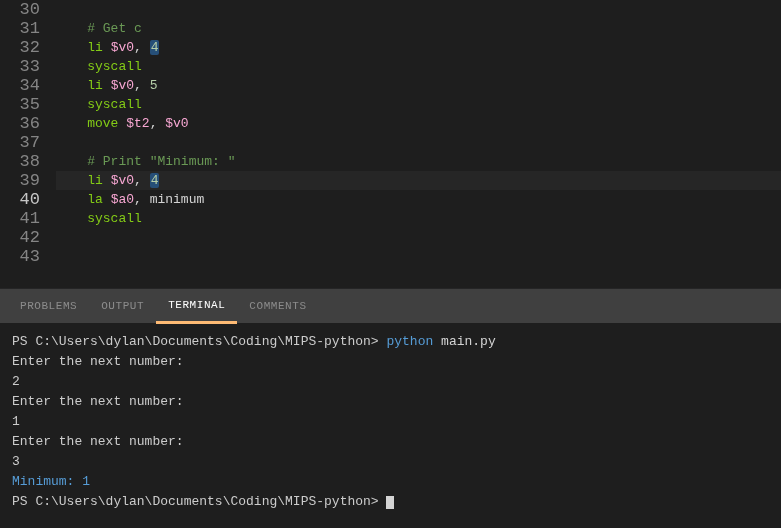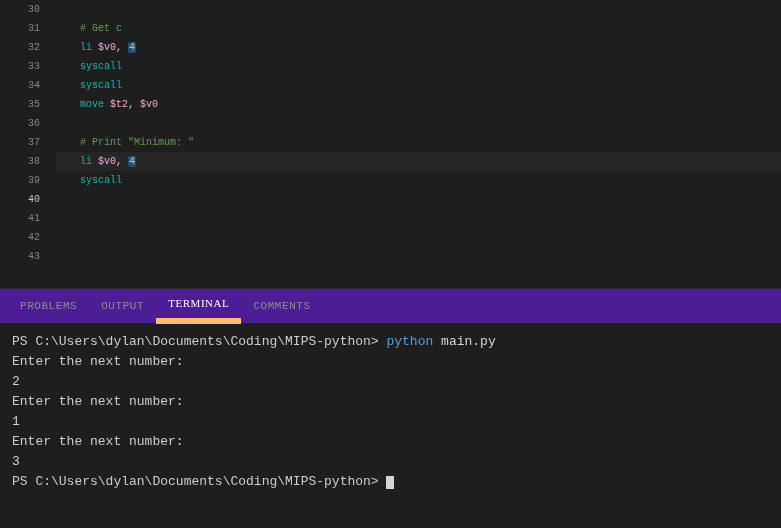--- a/index.html
+++ b/index.html
@@ -36,62 +36,62 @@
       color: #858585;
       text-align: right;
       padding-right: 12px;
       padding-top: 0;
       user-select: none;
       flex-shrink: 0;
     }
 
     .line-numbers div {
       line-height: 19px;
-      font-size: 10px;
+      font-size: 17px;
     }
 
     .code-content {
       flex: 1;
       padding-left: 4px;
       overflow: hidden;
     }
 
     .code-line {
       line-height: 19px;
       white-space: pre;
-      font-size: 10px;
+      font-size: 13px;
       color: #d4d4d4;
     }
 
     .highlight-box {
       background: #264f78;
       border-radius: 2px;
       padding: 0 1px;
       color: #d4d4d4;
     }
 
     
-    .kw-blue { color: #14b8a6; }      
+    .kw-blue { color: #84cc16; }      
     .kw-yellow { color: #f9a8d4; }    
     .kw-green { color: #6a9955; }    
     .kw-number { color: #b5cea8; }
 
     
     .panel {
       height: 240px;
       background: #1e1e1e;
       border-top: 1px solid #252526;
       display: flex;
       flex-direction: column;
     }
 
     .panel-tabs {
       display: flex;
-      align-items: center;
-      background: #4c1d95;
+      align-items: flex-start;
+      background: #404040;
       height: 35px;
       border-bottom: 1px solid #1e1e1e;
       padding: 0 8px;
       gap: 0;
     }
 
     .panel-tab {
       padding: 0 12px;
       height: 35px;
       display: flex;
@@ -100,22 +100,21 @@
       color: #8c8c8c;
       cursor: pointer;
       letter-spacing: 0.05em;
       text-transform: uppercase;
       border-bottom: 1px solid transparent;
       position: relative;
     }
 
     .panel-tab.active {
       color: #ffffff;
-      border-bottom: 6px solid #fdba74;
-      font-family: Liberation Serif, serif;
+      border-bottom: 3px solid #fdba74;
     }
 
     .terminal-content {
       flex: 1;
       padding: 8px 12px;
       overflow: hidden;
       display: flex;
       flex-direction: column;
       gap: 0;
     }
@@ -166,25 +165,27 @@
         <div style="color: rgb(198, 198, 198);">40</div>
         <div>41</div>
         <div>42</div>
         <div>43</div>
       </div>
     <div class="code-content" id="code-lines">
         <div class="code-line">&nbsp;</div>
         <div class="code-line"><span class="">    </span><span class="kw-green"># Get c</span></div>
         <div class="code-line"><span class="">    </span><span class="kw-blue">li</span><span class=""> </span><span class="kw-yellow">$v0</span><span class="">, </span><span class="highlight-box kw-number">4</span></div>
         <div class="code-line"><span class="">    </span><span class="kw-blue">syscall</span></div>
+        <div class="code-line"><span class="">    </span><span class="kw-blue">li</span><span class=""> </span><span class="kw-yellow">$v0</span><span class="">, </span><span class="kw-number">5</span></div>
         <div class="code-line"><span class="">    </span><span class="kw-blue">syscall</span></div>
         <div class="code-line"><span class="">    </span><span class="kw-blue">move</span><span class=""> </span><span class="kw-yellow">$t2</span><span class="">, </span><span class="kw-yellow">$v0</span></div>
         <div class="code-line">&nbsp;</div>
         <div class="code-line"><span class="">    </span><span class="kw-green"># Print "Minimum: "</span></div>
         <div class="code-line" style="background: rgba(255, 255, 255, 0.04);"><span class="">    </span><span class="kw-blue">li</span><span class=""> </span><span class="kw-yellow">$v0</span><span class="">, </span><span class="highlight-box kw-number">4</span></div>
+        <div class="code-line"><span class="">    </span><span class="kw-blue">la</span><span class=""> </span><span class="kw-yellow">$a0</span><span class="">, minimum</span></div>
         <div class="code-line"><span class="">    </span><span class="kw-blue">syscall</span></div>
         <div class="code-line">&nbsp;</div>
       </div>
   </div>
 </div>
 
 <div class="panel">
   <div class="panel-tabs" id="panel-tabs">
       <div class="panel-tab">PROBLEMS</div>
       <div class="panel-tab">OUTPUT</div>
@@ -192,16 +193,17 @@
       <div class="panel-tab">COMMENTS</div>
     </div>
   <div class="terminal-content" id="terminal-content">
       <div class="term-line"><span class="term-prompt">PS C:\Users\dylan\Documents\Coding\MIPS-python&gt; </span><span class="term-python-keyword" style="color: rgb(86, 156, 214);">python</span><span class="term-python-file"> main.py</span></div>
       <div class="term-line">Enter the next number:</div>
       <div class="term-line">2</div>
       <div class="term-line">Enter the next number:</div>
       <div class="term-line">1</div>
       <div class="term-line">Enter the next number:</div>
       <div class="term-line">3</div>
+      <div class="term-line"><span style="color: rgb(86, 156, 214);">Minimum: 1</span></div>
       <div class="term-line"></div>
       <div class="term-line"><span class="term-prompt">PS C:\Users\dylan\Documents\Coding\MIPS-python&gt; </span><span class="term-cursor"></span></div>
     </div>
 </div>
 
 </body></html>

